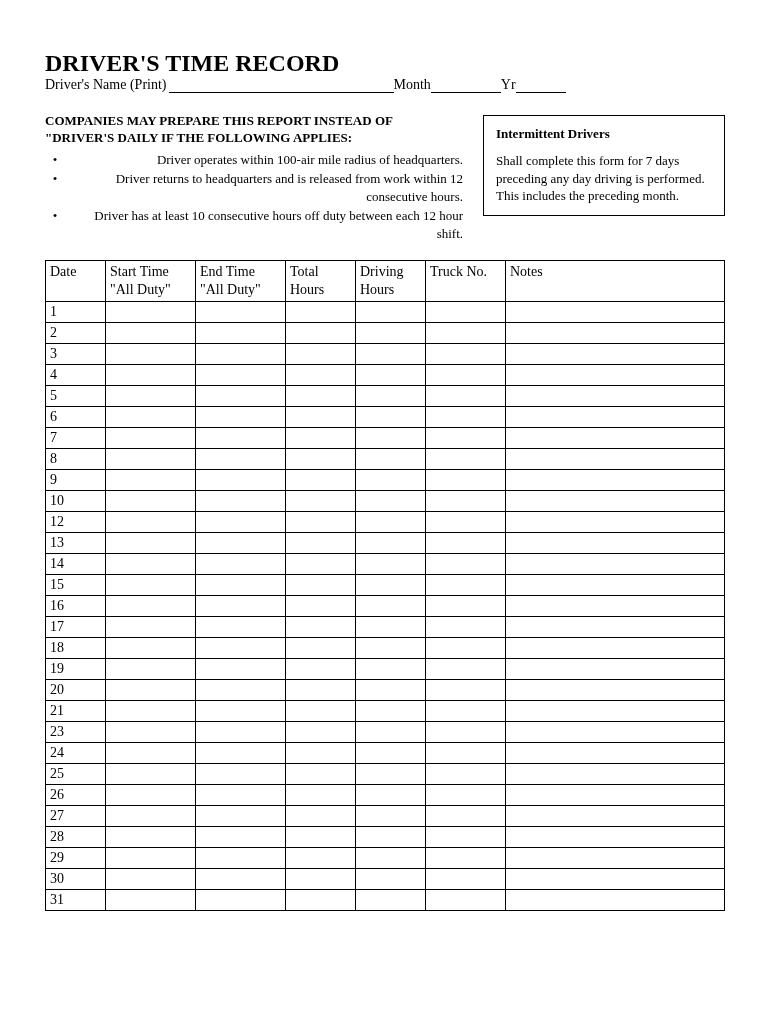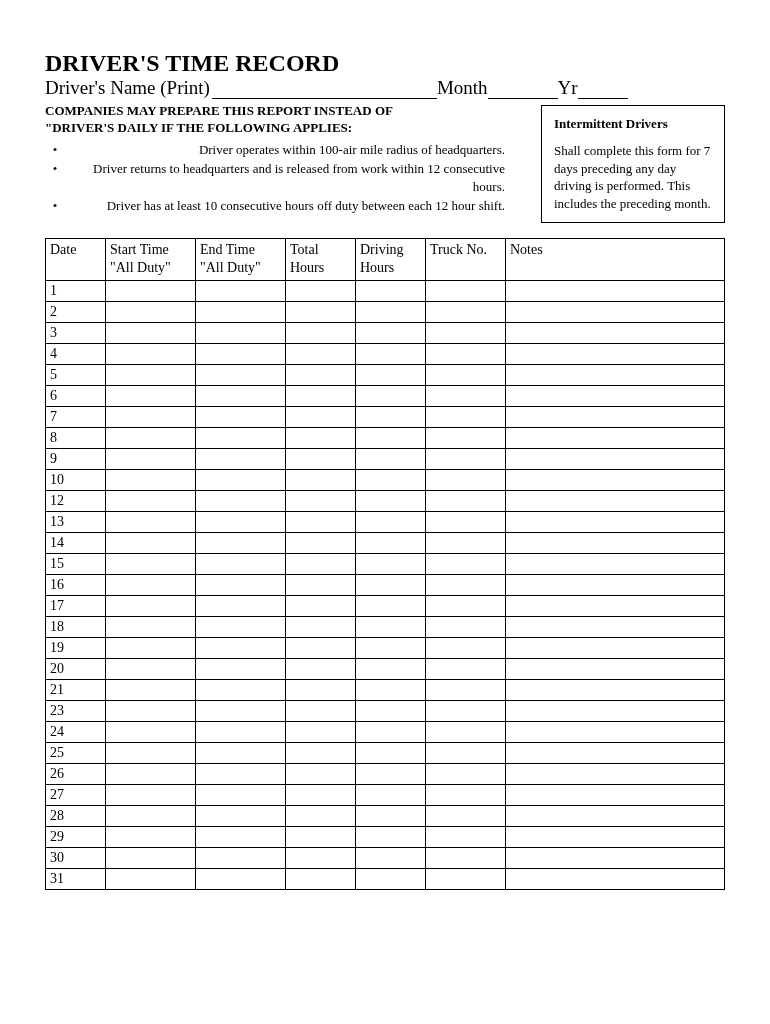--- a/index.html
+++ b/index.html
@@ -13,33 +13,33 @@
       width: 770px;
       height: 1024px;
       padding: 50px 45px;
       color: #000;
     }
     .title {
       font-size: 24px;
       font-weight: bold;
     }
     .name-line {
-      font-size: 19px;
-      margin-bottom: 4px;
+      font-size: 14px;
+      margin-bottom: 20px;
       display: flex;
-      align-items: flex-end;
+      align-items: center;
     }
     .underline {
       border-bottom: 1px solid #000;
       display: inline-block;
       height: 15px;
     }
     .info-section {
       display: flex;
-      gap: 36px;
+      gap: 20px;
       margin-bottom: 15px;
       align-items: flex-start;
     }
     .left-info {
       flex: 1;
       font-size: 13px;
     }
     .conditions-heading {
       font-weight: bold;
       margin-bottom: 4px;
@@ -60,21 +60,21 @@
       flex-shrink: 0;
       text-align: center;
     }
     .bullet-text {
       flex: 1;
       text-align: right;
     }
     .intermittent-box {
       border: 1.5px solid #000;
       padding: 10px 12px;
-      width: 184px;
+      width: 242px;
       font-size: 13px;
       flex-shrink: 0;
       margin-top: 2px;
     }
     .intermittent-title {
       font-weight: bold;
       margin-bottom: 10px;
     }
     .intermittent-body {
       line-height: 1.35;

